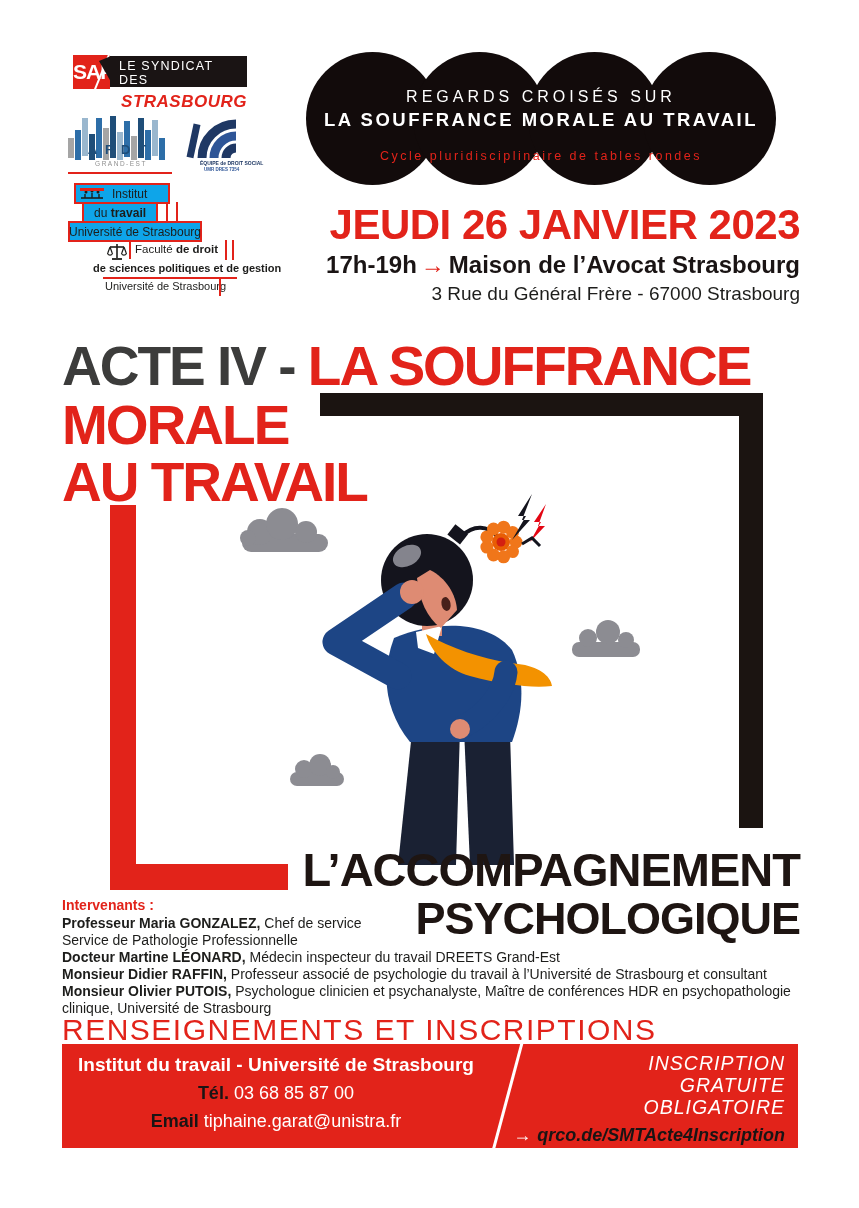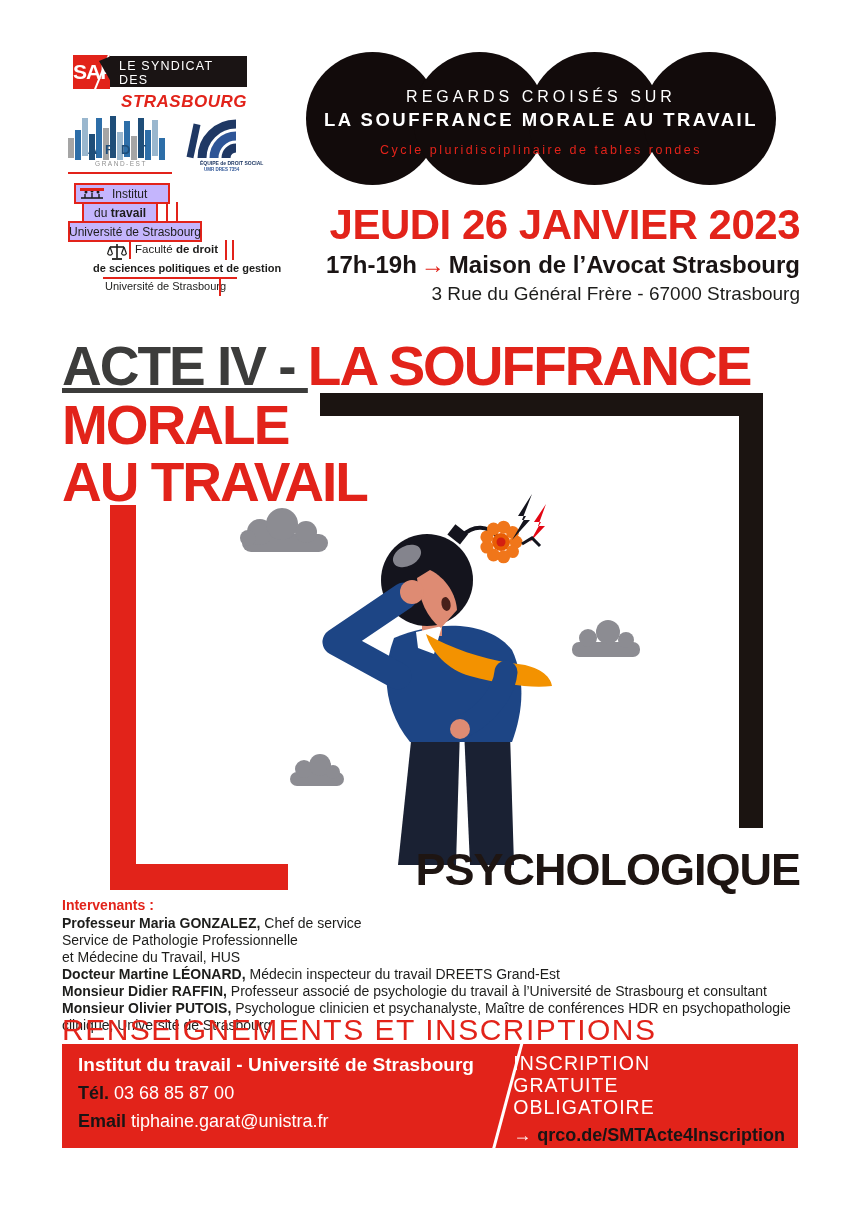--- a/index.html
+++ b/index.html
@@ -35,53 +35,53 @@
   .afdt-bars i:nth-child(13){height:36px;background:#9AB7CE;margin-bottom:4px;}
   .afdt-bars i:nth-child(14){height:22px;background:#2D6EA8;}
   .afdt-name { position:absolute; left:0; top:26px; width:100%; text-align:center; font-size:13px; font-weight:bold; color:#1F4E79; letter-spacing:8px; }
   .afdt-region { position:absolute; left:0; top:44px; width:100%; text-align:center; font-size:6.5px; color:#8F8F8F; letter-spacing:1.5px; }
   .afdt-line { left:68px; top:172px; width:104px; height:2px; background:#E2231A; }
 
   .eds { left:186px; top:112px; width:76px; height:64px; }
   .eds-l1 { position:absolute; left:14px; top:48px; font-size:5px; font-weight:bold; color:#1F3864; white-space:nowrap; }
   .eds-l2 { position:absolute; left:18px; top:55px; font-size:4.5px; font-weight:bold; color:#2E5597; white-space:nowrap; }
 
-  .idt-box { position:absolute; background:#c4b5fd; border:2px solid #E2231A; color:#1D1D1B; font-size:12px; display:flex; align-items:center; white-space:nowrap; }
+  .idt-box { position:absolute; background:#0ea5e9; border:2px solid #E2231A; color:#1D1D1B; font-size:12px; display:flex; align-items:center; white-space:nowrap; }
   .idt1 { left:74px; top:183px; width:96px; height:21px; padding-left:4px; gap:8px; }
   .idt2 { left:82px; top:202px; width:76px; height:21px; padding-left:10px; }
   .idt3 { left:68px; top:221px; width:134px; height:21px; justify-content:center; }
   .idt-tick { position:absolute; width:2px; height:21px; background:#E2231A; }
 
   .fac { position:absolute; left:85px; top:240px; width:170px; height:60px; color:#1D1D1B; }
   .fac-l1 { position:absolute; left:50px; top:3px; font-size:11.5px; white-space:nowrap; }
   .fac-l2 { position:absolute; left:8px; top:22px; font-size:11px; font-weight:bold; white-space:nowrap; }
   .fac-l3 { position:absolute; left:20px; top:40px; font-size:11px; white-space:nowrap; }
   .fac-vline { position:absolute; width:2px; background:#E2231A; }
   .fac-hline { position:absolute; height:2px; background:#E2231A; }
   .fac-sep { position:absolute; left:44px; top:2px; width:2px; height:17px; background:#E2231A; }
 
   
   .banner { left:306px; top:52px; width:470px; height:135px; }
   .banner .disc { position:absolute; top:0; width:133px; height:133px; border-radius:50%; background:#120B0B; }
   .banner .d1{left:0;} .banner .d2{left:107px;} .banner .d3{left:222px;} .banner .d4{left:337px;}
   .banner-text { position:absolute; left:0; top:36px; width:100%; text-align:center; }
   .banner-text .b1 { color:#fff; font-size:16px; letter-spacing:4px; }
   .banner-text .b2 { color:#fff; font-size:18.5px; font-weight:bold; letter-spacing:2.5px; margin-top:3px; }
-  .banner-text .b3 { color:#E2231A; font-size:12.5px; letter-spacing:2.5px; margin-top:12px; }
+  .banner-text .b3 { color:#E2231A; font-size:12.5px; letter-spacing:2.5px; margin-top:18px; }
 
   
   .ev-date { right:59px; top:201px; font-size:42px; font-weight:bold; color:#E2231A; letter-spacing:-0.5px; white-space:nowrap; }
   .ev-line2 { right:59px; top:251px; font-size:24px; font-weight:bold; color:#1A1414; white-space:nowrap; }
   .ev-line2 .arrow { color:#E2231A; padding:0 4px; }
   .ev-addr { right:59px; top:283px; font-size:19px; color:#1D1D1B; white-space:nowrap; }
 
   
   .title-l { left:62px; font-size:55px; font-weight:bold; letter-spacing:-2px; color:#E2231A; white-space:nowrap; }
   .t1 { top:334px; } .t2 { top:393px; } .t3 { top:450px; }
-  .title-prefix { color:#3C3C3B;text-decoration:underline; }
+  .title-prefix { color:#3C3C3B; }
 
   
   .black-h { left:320px; top:393px; width:443px; height:23px; background:#1B1411; }
   .black-v { left:739px; top:393px; width:24px; height:435px; background:#1B1411; }
   .red-v   { left:110px; top:505px; width:26px; height:385px; background:#E2231A; }
   .red-h   { left:110px; top:864px; width:178px; height:26px; background:#E2231A; }
 
   .illus { left:60px; top:480px; width:740px; height:420px; }
 
   
@@ -91,25 +91,25 @@
 
   
   .speakers { left:62px; top:897px; width:737px; color:#1D1D1B; font-size:14px; line-height:17px; }
   .speakers .head { color:#E2231A; font-weight:bold; margin-bottom:1px; }
   .speakers b { font-weight:bold; }
 
   
   .foot-head { left:62px; top:1013px; font-size:30px; color:#E2231A; letter-spacing:1.5px; white-space:nowrap; }
   .foot-bar { left:62px; top:1044px; width:736px; height:104px; background:#E2231A; }
   .foot-diag { left:506px; top:1036px; width:3px; height:122px; background:#fff; transform:rotate(15deg); }
-  .foot-left { left:78px; top:1054px; color:#fff; }
+  .foot-left { left:78px; top:1054px; color:#fff;text-align:center; }
   .foot-org { font-size:19px; font-weight:bold; }
   .foot-row { font-size:18px; margin-top:7px; }
   .foot-row .lbl { color:#1A1414; font-weight:bold; }
-  .foot-right { right:74px; top:1052px; text-align:left; color:#fff; }
+  .foot-right { right:74px; top:1052px; text-align:right; color:#fff;font-style:italic; }
   .foot-right .r { font-size:19.5px; letter-spacing:1px; line-height:22px; }
   .foot-link { margin-top:7px; font-size:18px; color:#1A1414; font-weight:bold; }
   .foot-link .warrow { color:#fff; font-weight:normal; padding-right:6px; }
 </style>
 </head>
 <body>
 
 <div id="poster">
 
   <div class="abs saf-box">SAF</div>
@@ -288,28 +288,28 @@
     <path d="M462,64 L472,58 L480,66" stroke="#14141D" stroke-width="3" fill="none"></path>
 
     <path d="M338,196 L276,162 L344,116" stroke="#1D4585" stroke-width="27" fill="none" stroke-linecap="round" stroke-linejoin="round"></path>
     <circle cx="352" cy="112" r="12" fill="#DE8B73"></circle>
 
     <path d="M446,192 C444,214 424,236 404,246" stroke="#1D4585" stroke-width="23" fill="none" stroke-linecap="round"></path>
     <circle cx="400" cy="249" r="10" fill="#DE8B73"></circle>
   </svg>
 
   <div class="abs subtitle">
+    <div class="s1">L’ACCOMPAGNEMENT</div>
     <div class="s2">PSYCHOLOGIQUE</div>
   </div>
 
   <div class="abs speakers">
     <div class="head">Intervenants :</div>
     <div><b>Professeur Maria GONZALEZ,</b><span> Chef de service</span></div>
     <div><b></b><span>Service de Pathologie Professionnelle</span></div>
-    <div><b></b><span>et Médecine du Travail, HUS</span></div>
     <div><b>Docteur Martine LÉONARD,</b><span> Médecin inspecteur du travail DREETS Grand-Est</span></div>
     <div><b>Monsieur Didier RAFFIN,</b><span> Professeur associé de psychologie du travail à l’Université de Strasbourg et consultant</span></div>
     <div><b>Monsieur Olivier PUTOIS,</b><span> Psychologue clinicien et psychanalyste, Maître de conférences HDR en psychopathologie clinique, Université de Strasbourg</span></div>
   </div>
 
   <div class="abs foot-head">RENSEIGNEMENTS ET INSCRIPTIONS</div>
   <div class="abs foot-bar"></div>
   <div class="abs foot-diag"></div>
   <div class="abs foot-left">
     <div class="foot-org">Institut du travail - Université de Strasbourg</div>

